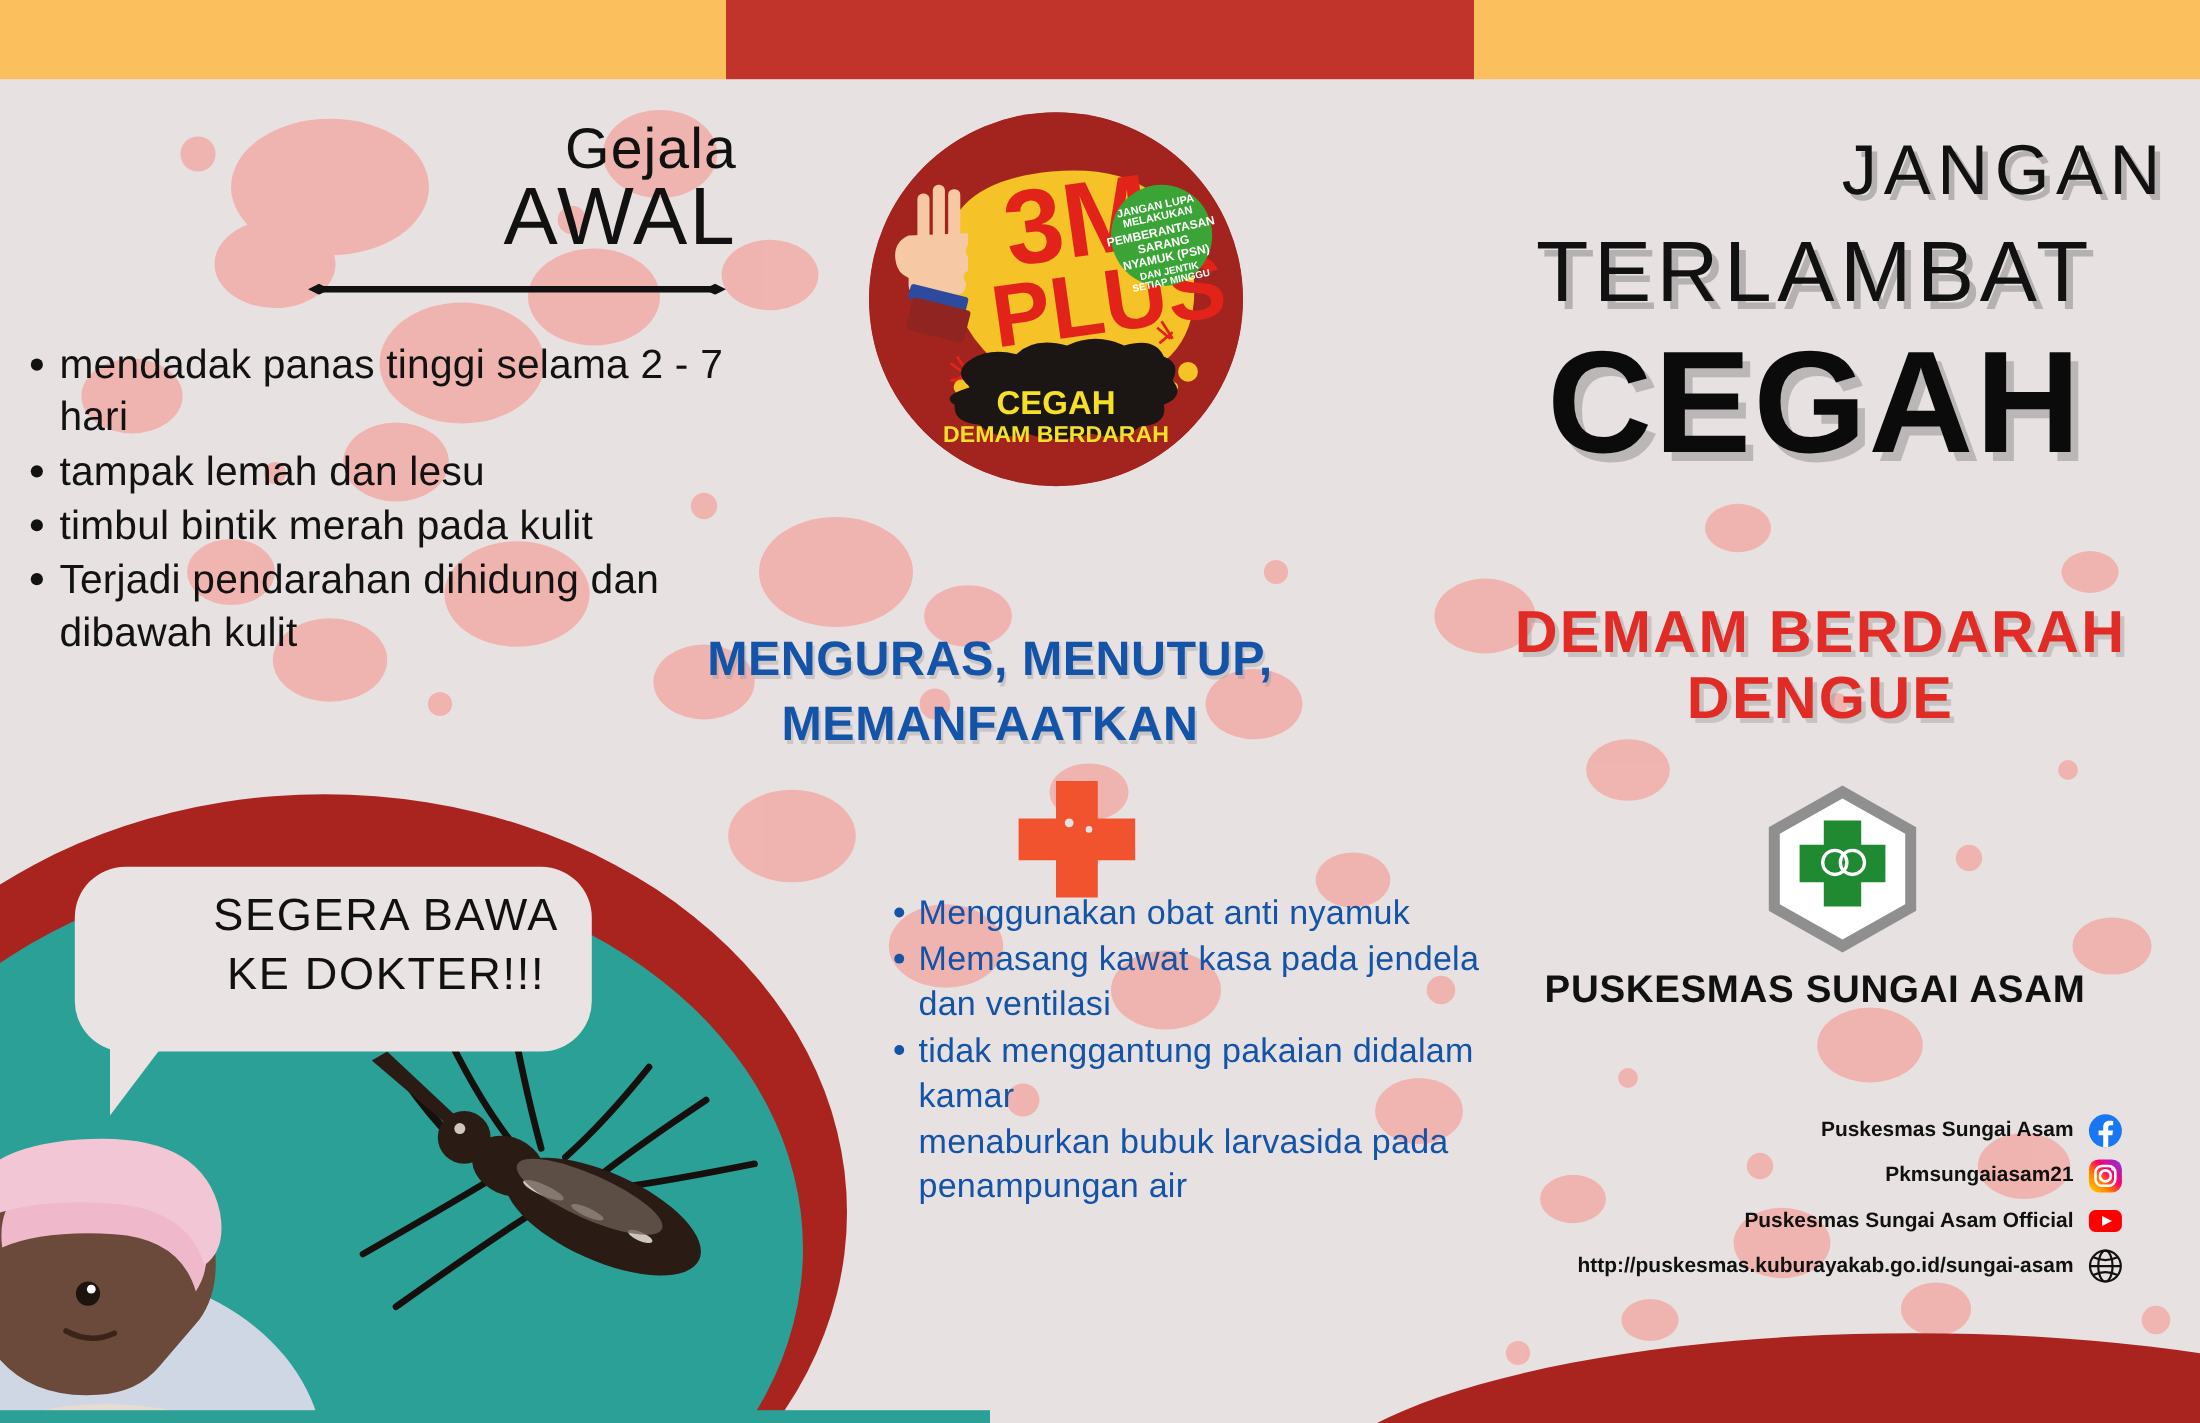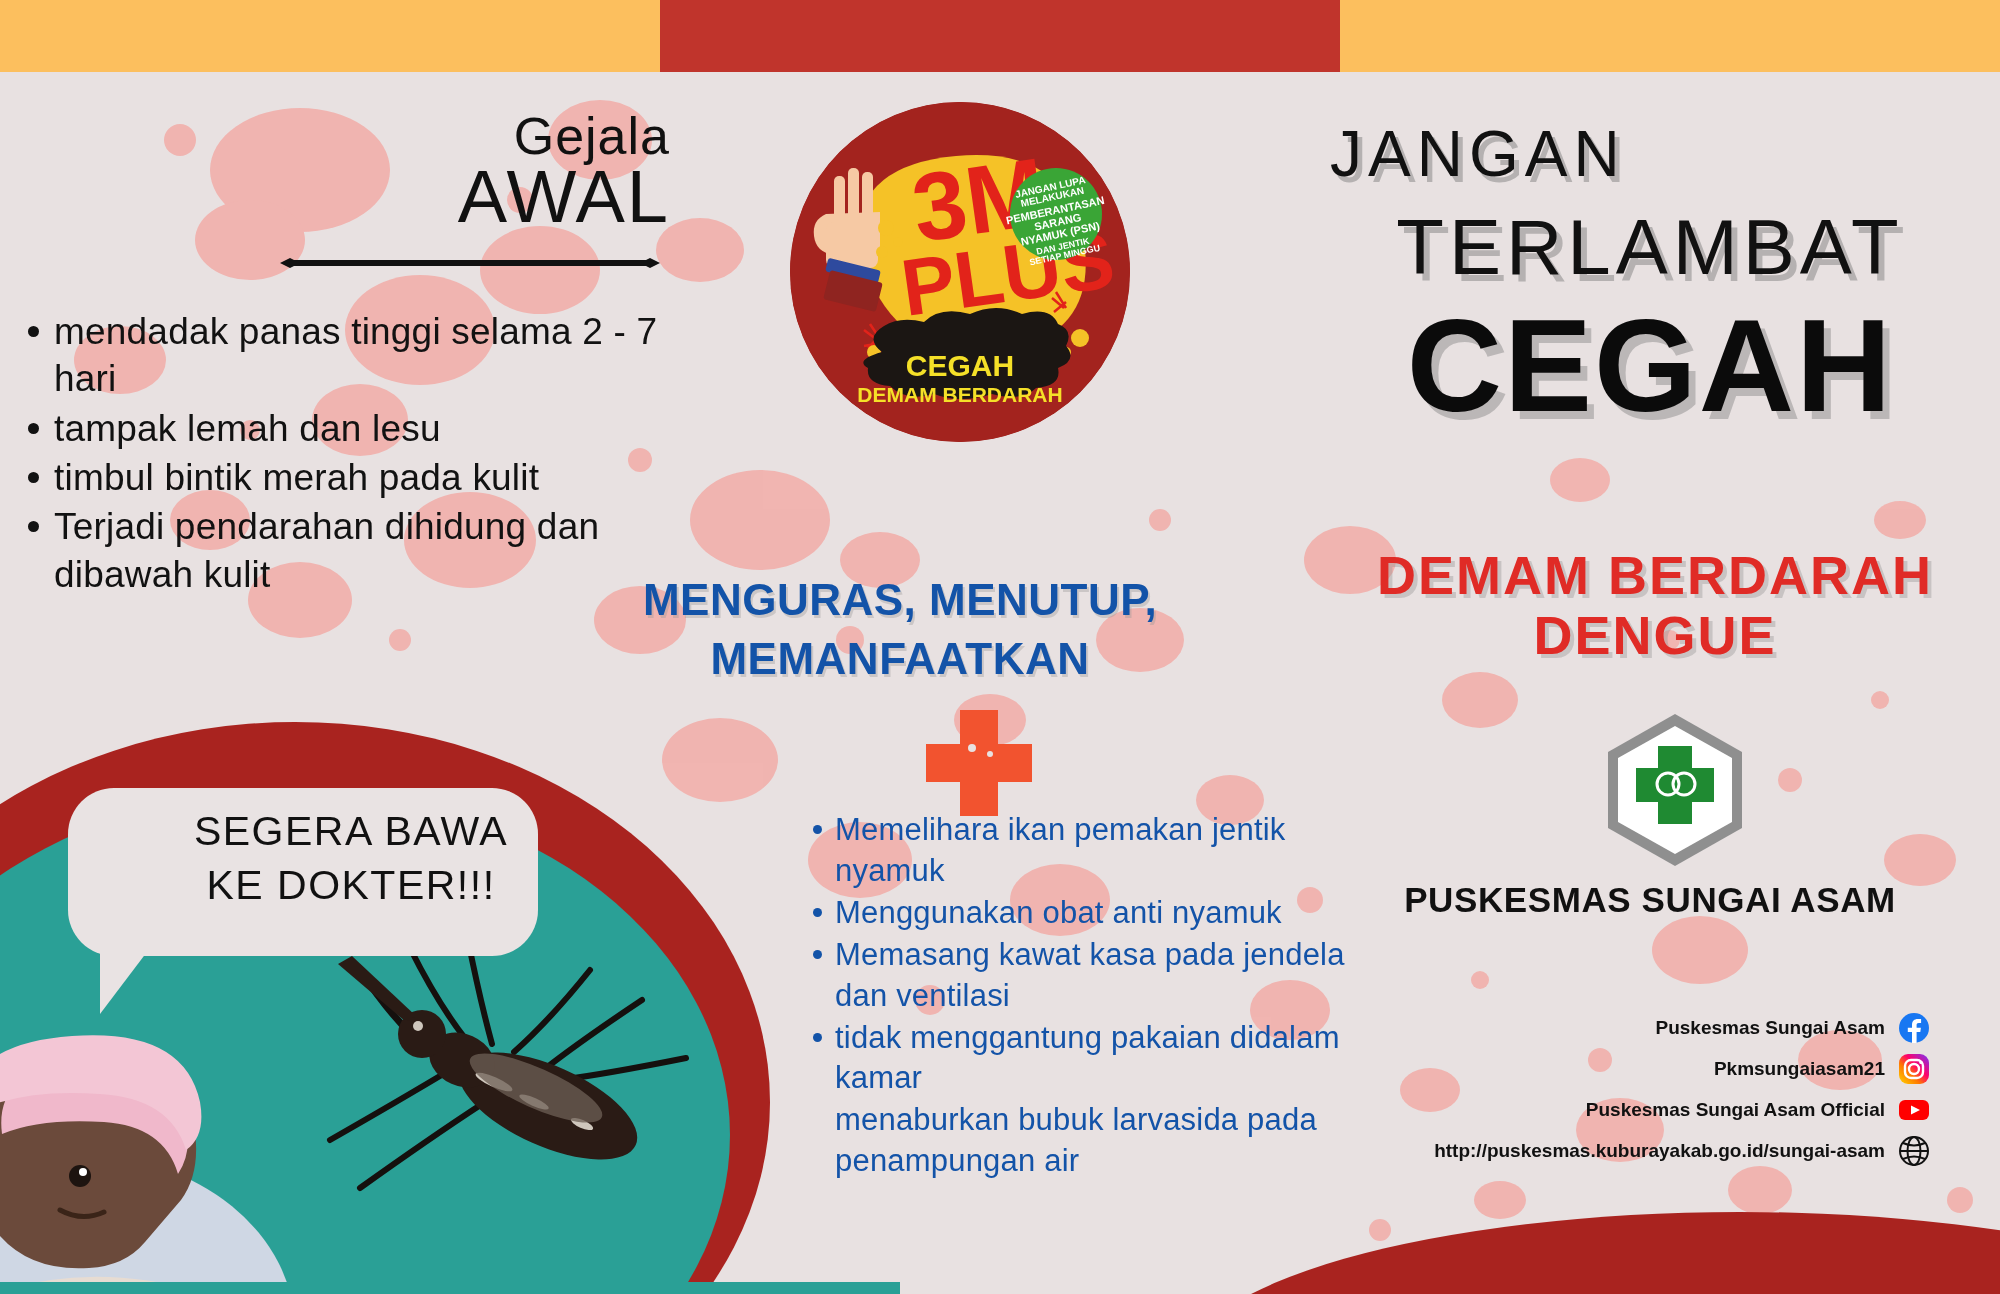--- a/index.html
+++ b/index.html
@@ -61,21 +61,21 @@
   .prevent-list{position:absolute;left:805px;top:810px;width:590px;
     list-style:none;margin:0;padding:0;}
   .prevent-list li{position:relative;padding-left:30px;color:#1353a8;
     font-size:31px;line-height:1.32;margin-bottom:1px;letter-spacing:.2px;}
   .prevent-list li.nobullet{padding-left:30px;}
   .prevent-list li:not(.nobullet):before{
     content:"";position:absolute;left:8px;top:15px;width:9px;height:9px;
     border-radius:50%;background:#1353a8;}
 
   
-  .r-jangan{position:absolute;left:1330px;top:122px;width:640px;text-align:left;
+  .r-jangan{position:absolute;left:1330px;top:122px;width:640px;text-align:right;
     font-size:64px;color:#111;letter-spacing:6px;line-height:1;
     text-shadow:5px 6px 0 rgba(120,120,120,.45);}
   .r-terlambat{position:absolute;left:1290px;top:208px;width:720px;text-align:center;
     font-size:78px;color:#111;letter-spacing:5px;line-height:1;
     text-shadow:6px 7px 0 rgba(120,120,120,.45);}
   .r-cegah{position:absolute;left:1290px;top:300px;width:720px;text-align:center;
     font-size:132px;color:#0b0b0b;font-weight:bold;letter-spacing:2px;line-height:1;
     text-shadow:7px 8px 0 rgba(120,120,120,.4);}
   .r-dbd{position:absolute;left:1290px;top:545px;width:730px;text-align:center;
     font-size:54px;color:#e02b26;letter-spacing:2px;line-height:1.12;font-weight:bold;
@@ -286,21 +286,20 @@
     <div>MEMANFAATKAN</div>
   </div>
 
   <svg class="plus-cross" viewBox="0 0 118 118">
     <path d="M40 6 h38 v34 h34 v38 h-34 v34 h-38 v-34 h-34 v-38 h34z" fill="#f2532f"></path>
     <circle cx="52" cy="44" r="4" fill="#e8e1e1"></circle>
     <circle cx="70" cy="50" r="3" fill="#e8e1e1"></circle>
   </svg>
 
   <ul class="prevent-list">
-    <li>Memelihara ikan pemakan jentik nyamuk</li>
     <li>Menggunakan obat anti nyamuk</li>
     <li>Memasang kawat kasa pada jendela dan ventilasi</li>
     <li>tidak menggantung pakaian didalam kamar</li>
     <li class="nobullet">menaburkan bubuk larvasida pada penampungan air</li>
   </ul>
 
   <div class="r-jangan">JANGAN</div>
   <div class="r-terlambat">TERLAMBAT</div>
   <div class="r-cegah">CEGAH</div>
   <div class="r-dbd">

